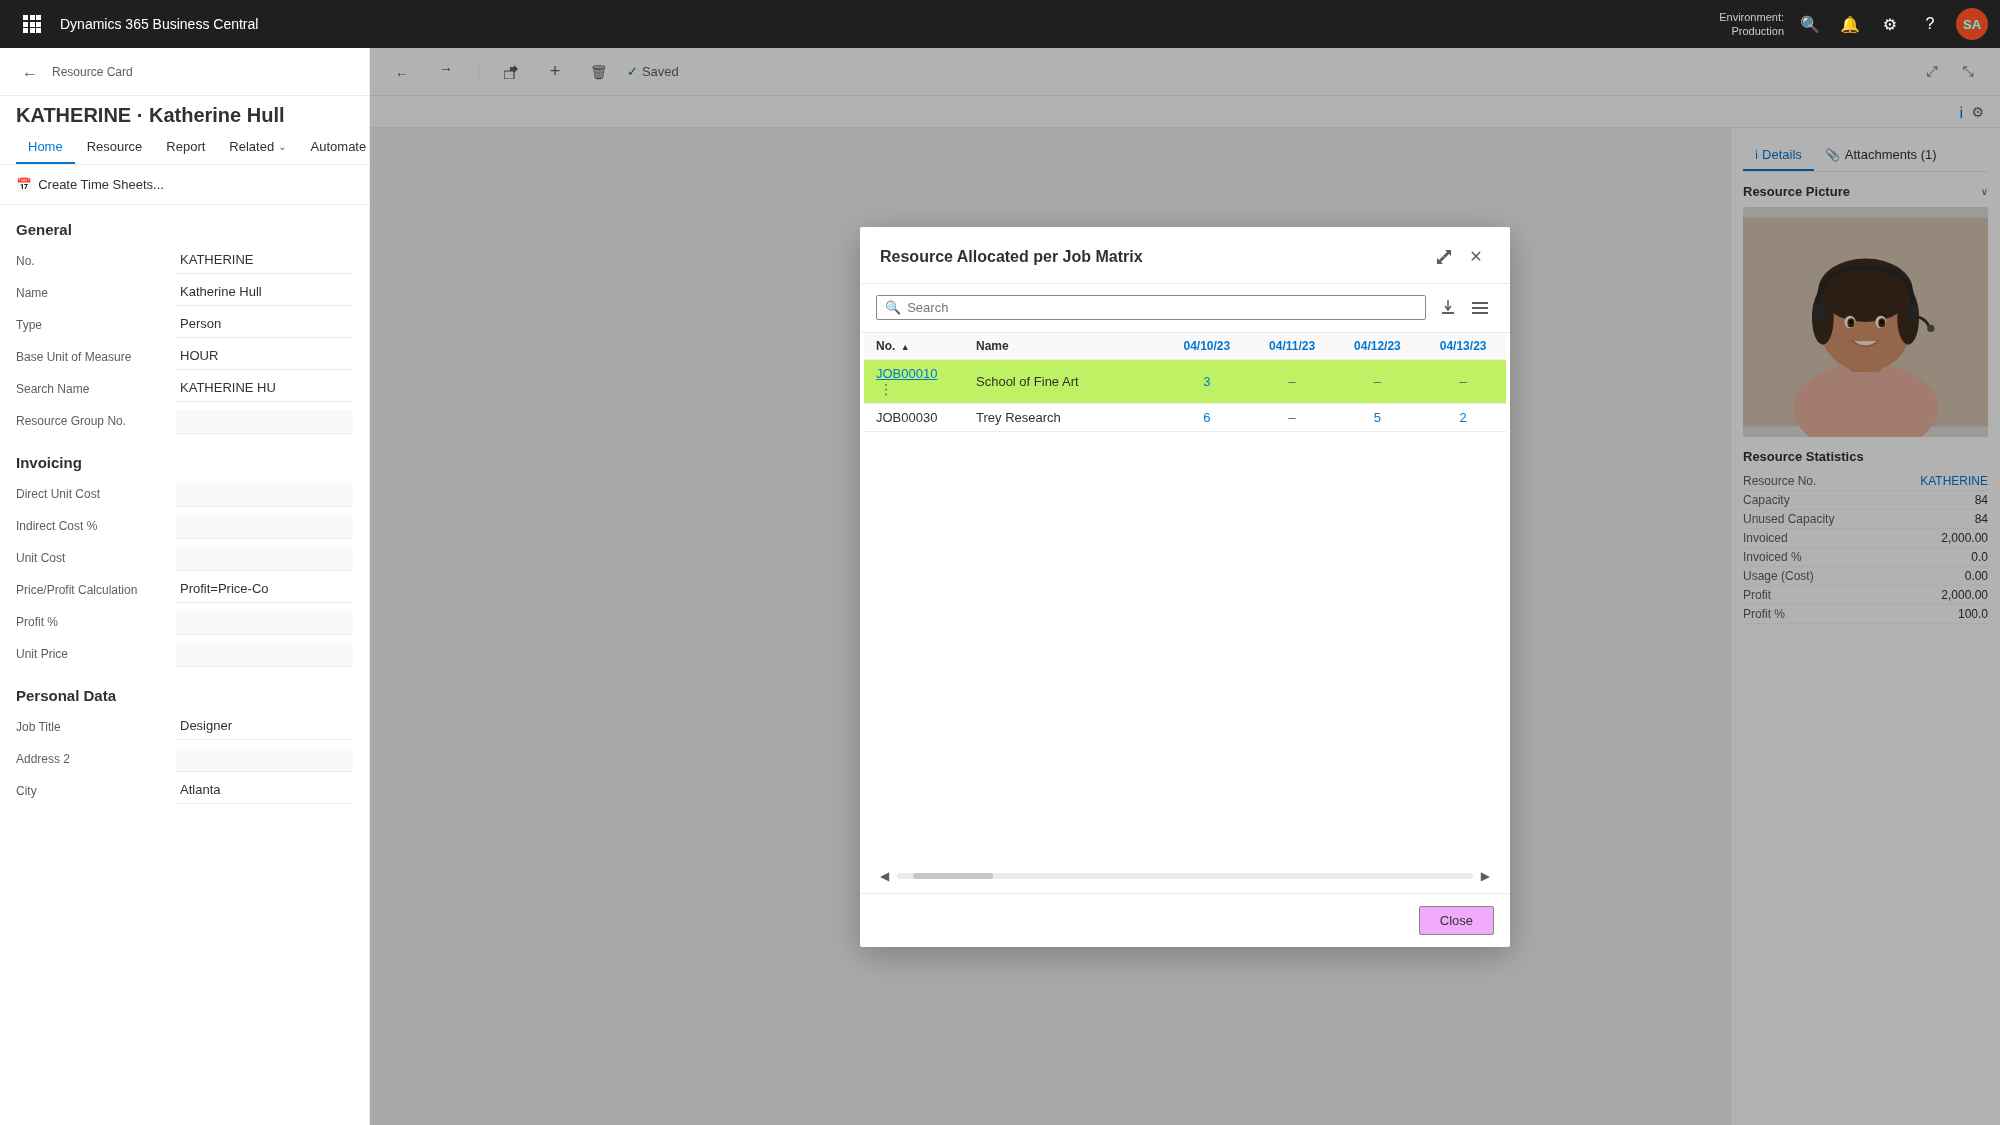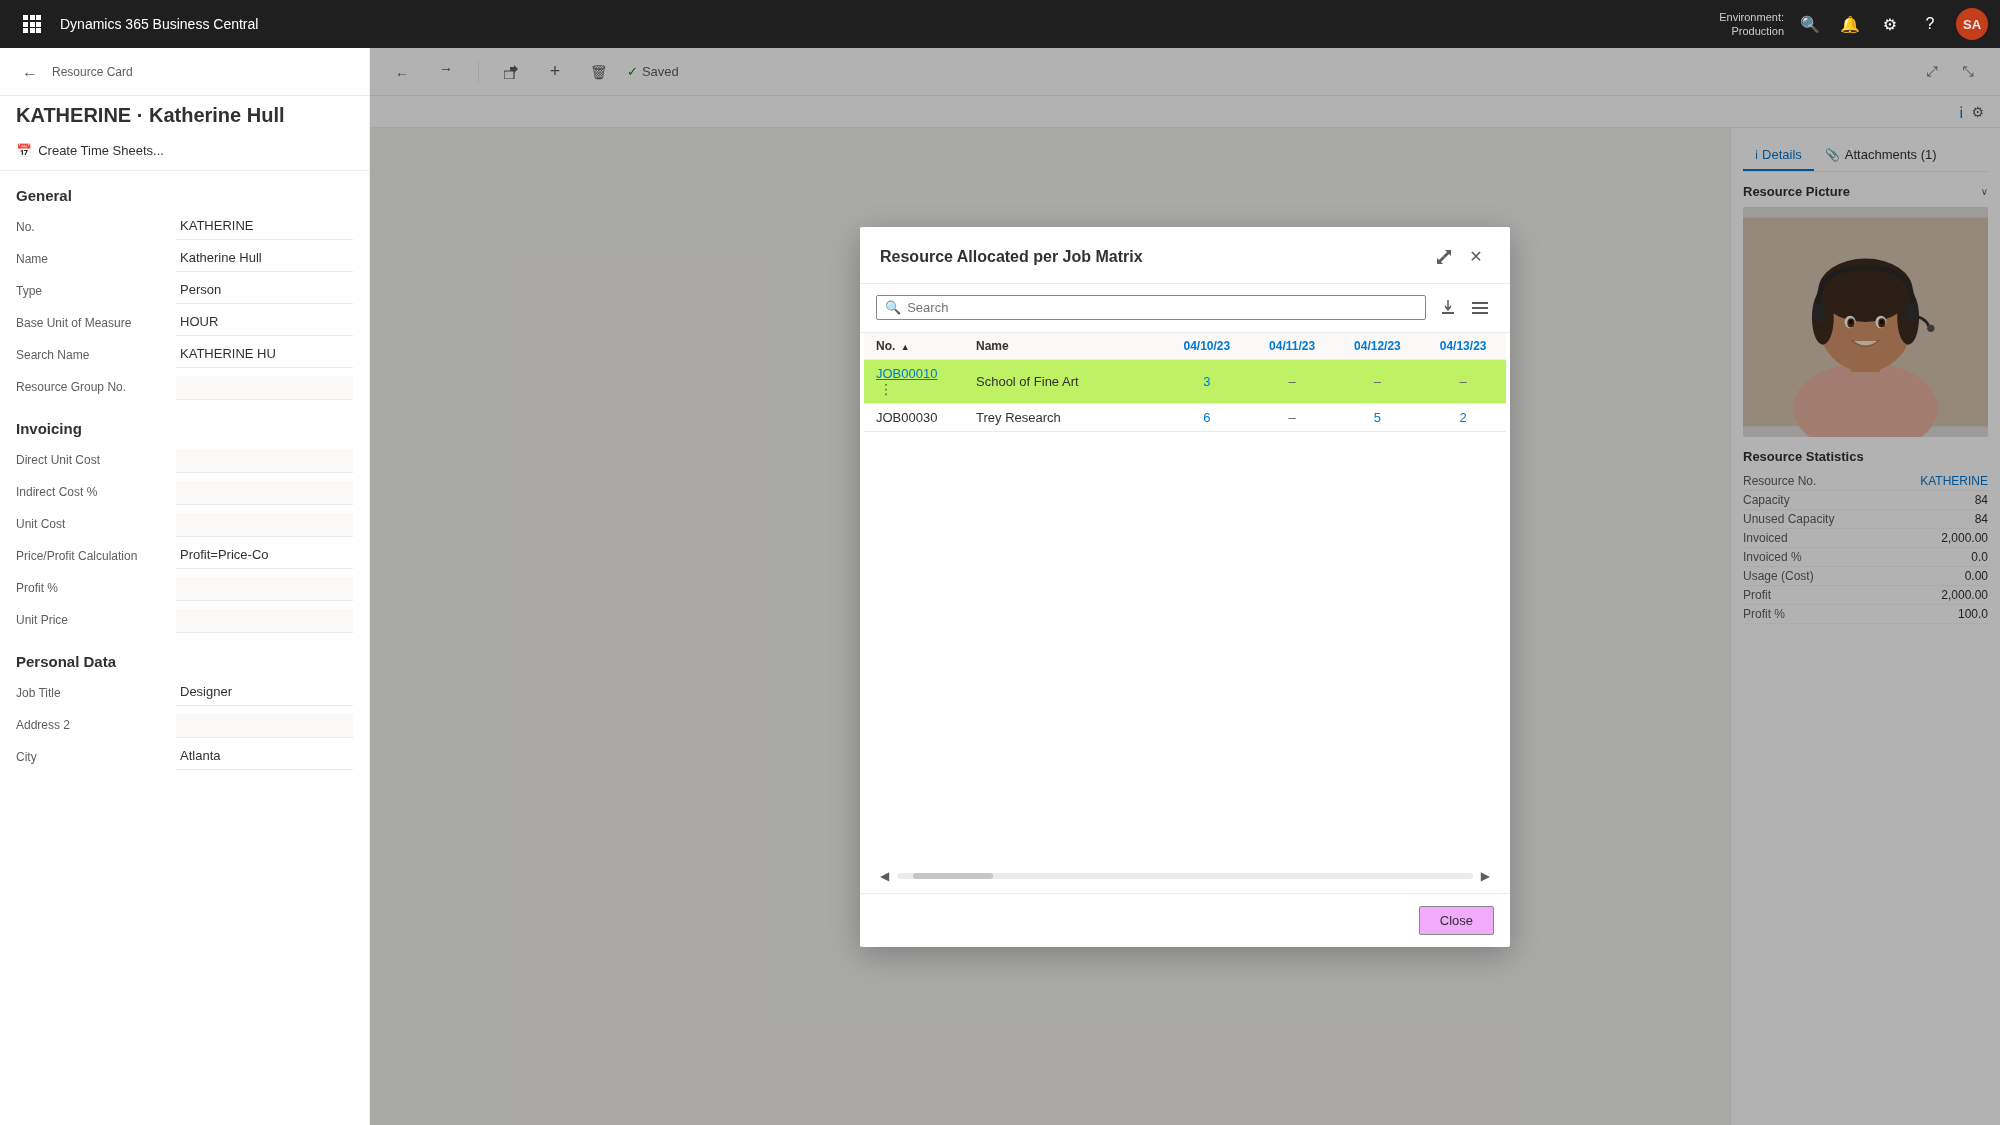--- a/index.html
+++ b/index.html
@@ -6,21 +6,21 @@
     body { font-family: 'Segoe UI', Tahoma, Geneva, Verdana, sans-serif; font-size: 13px; background: #f3f2f1; color: #323130; overflow: hidden; width: 2000px; height: 1125px; position: relative; }
 
     
     .top-nav { background: #1f1f1f; height: 48px; display: flex; align-items: center; padding: 0 12px; color: #fff; position: relative; z-index: 10; }
     .top-nav-apps { width: 40px; height: 40px; display: flex; align-items: center; justify-content: center; cursor: pointer; }
     .top-nav-apps svg { fill: #fff; }
     .top-nav-title { font-size: 14px; color: #fff; margin-left: 8px; font-weight: 400; }
     .top-nav-right { margin-left: auto; display: flex; align-items: center; gap: 4px; }
     .top-nav-icon { width: 36px; height: 36px; display: flex; align-items: center; justify-content: center; border-radius: 2px; cursor: pointer; color: #fff; font-size: 16px; }
     .top-nav-env { font-size: 11px; color: #ccc; text-align: right; margin-right: 4px; line-height: 1.3; }
-    .top-nav-avatar { width: 32px; height: 32px; background: #c43e1c; border-radius: 50%; display: flex; align-items: center; justify-content: center; color: #e5e5e5; font-size: 13px; font-weight: 600; margin-left: 4px; }
+    .top-nav-avatar { width: 32px; height: 32px; background: #c43e1c; border-radius: 50%; display: flex; align-items: center; justify-content: center; color: #5eead4; font-size: 13px; font-weight: 600; margin-left: 4px; }
 
     
     .main-layout { display: flex; height: calc(1125px - 48px); }
 
     
     .left-panel { width: 370px; min-width: 370px; background: #fff; border-right: 1px solid #edebe9; display: flex; flex-direction: column; overflow: hidden; position: relative; }
 
     
     .rc-toolbar { height: 48px; display: flex; align-items: center; padding: 0 16px; gap: 8px; border-bottom: 1px solid #edebe9; }
     .rc-back-btn { width: 28px; height: 28px; display: flex; align-items: center; justify-content: center; cursor: pointer; color: #605e5c; font-size: 16px; }
@@ -159,20 +159,27 @@
 <div class="main-layout">
 
   <div class="left-panel">
 
     <div class="rc-toolbar">
       <div class="rc-back-btn">←</div>
       <span class="rc-breadcrumb">Resource Card</span>
     </div>
     <div class="rc-title">KATHERINE · Katherine Hull</div>
 
+    <div class="rc-nav">
+      <div class="rc-nav-item active">Home</div>
+      <div class="rc-nav-item">Resource</div>
+      <div class="rc-nav-item">Report</div>
+      <div class="rc-nav-item">Related <span class="rc-nav-chevron">⌄</span></div>
+      <div class="rc-nav-item">Automate</div>
+    </div>
 
     <div class="rc-actions">
       <div class="rc-action-btn">
         <span>📅</span>
         <span>Create Time Sheets...</span>
       </div>
     </div>
 
     <div class="left-panel-scroll">
 

